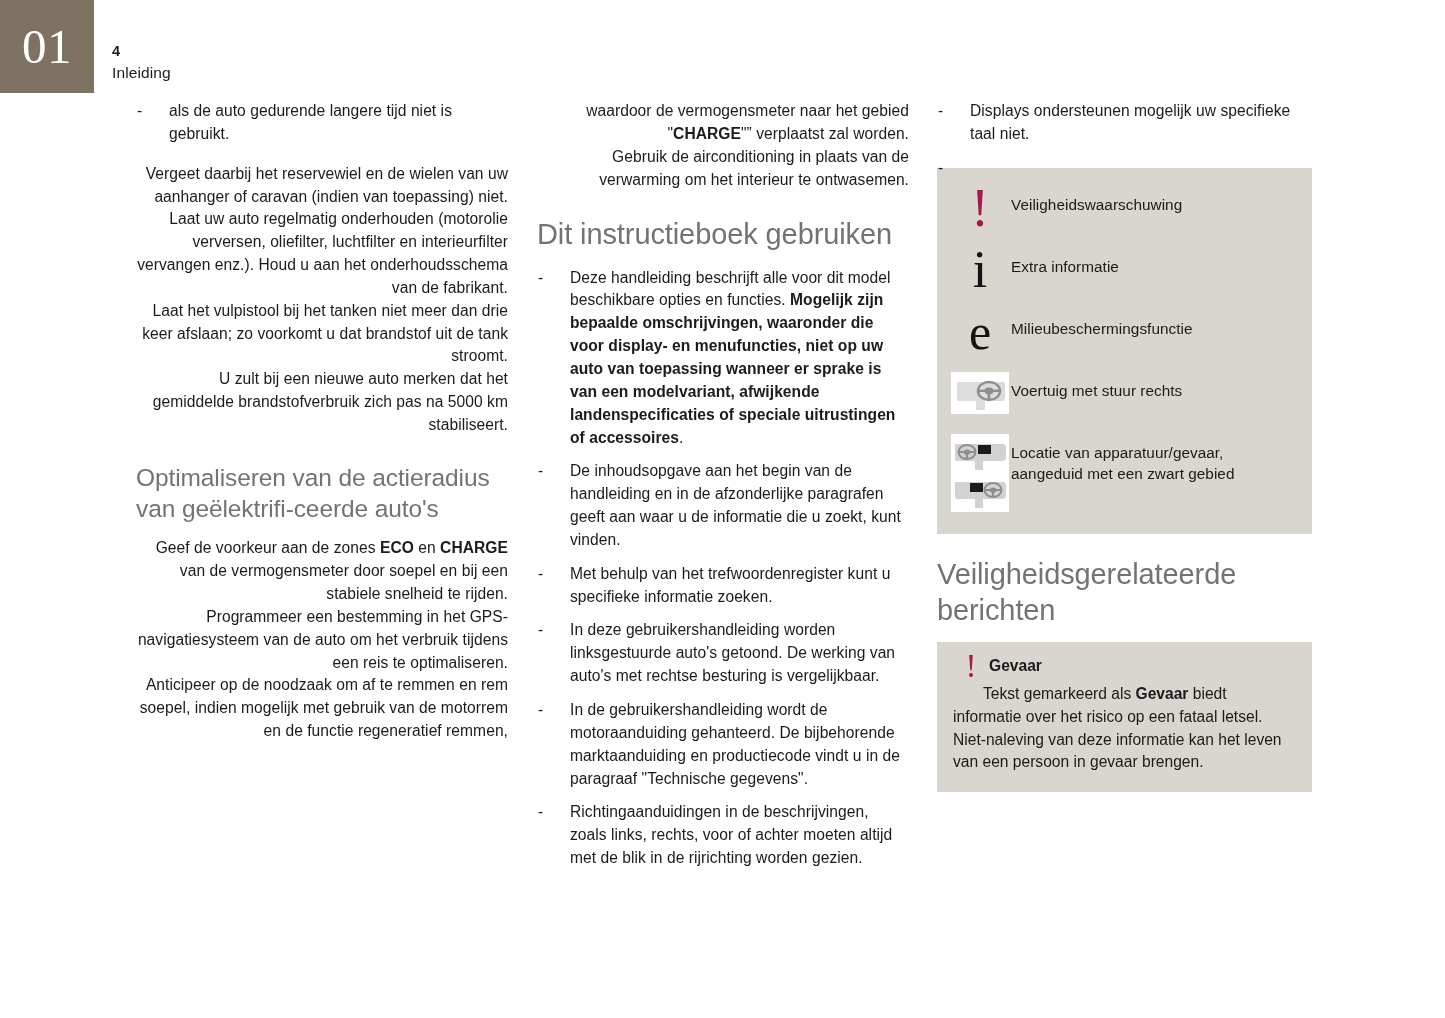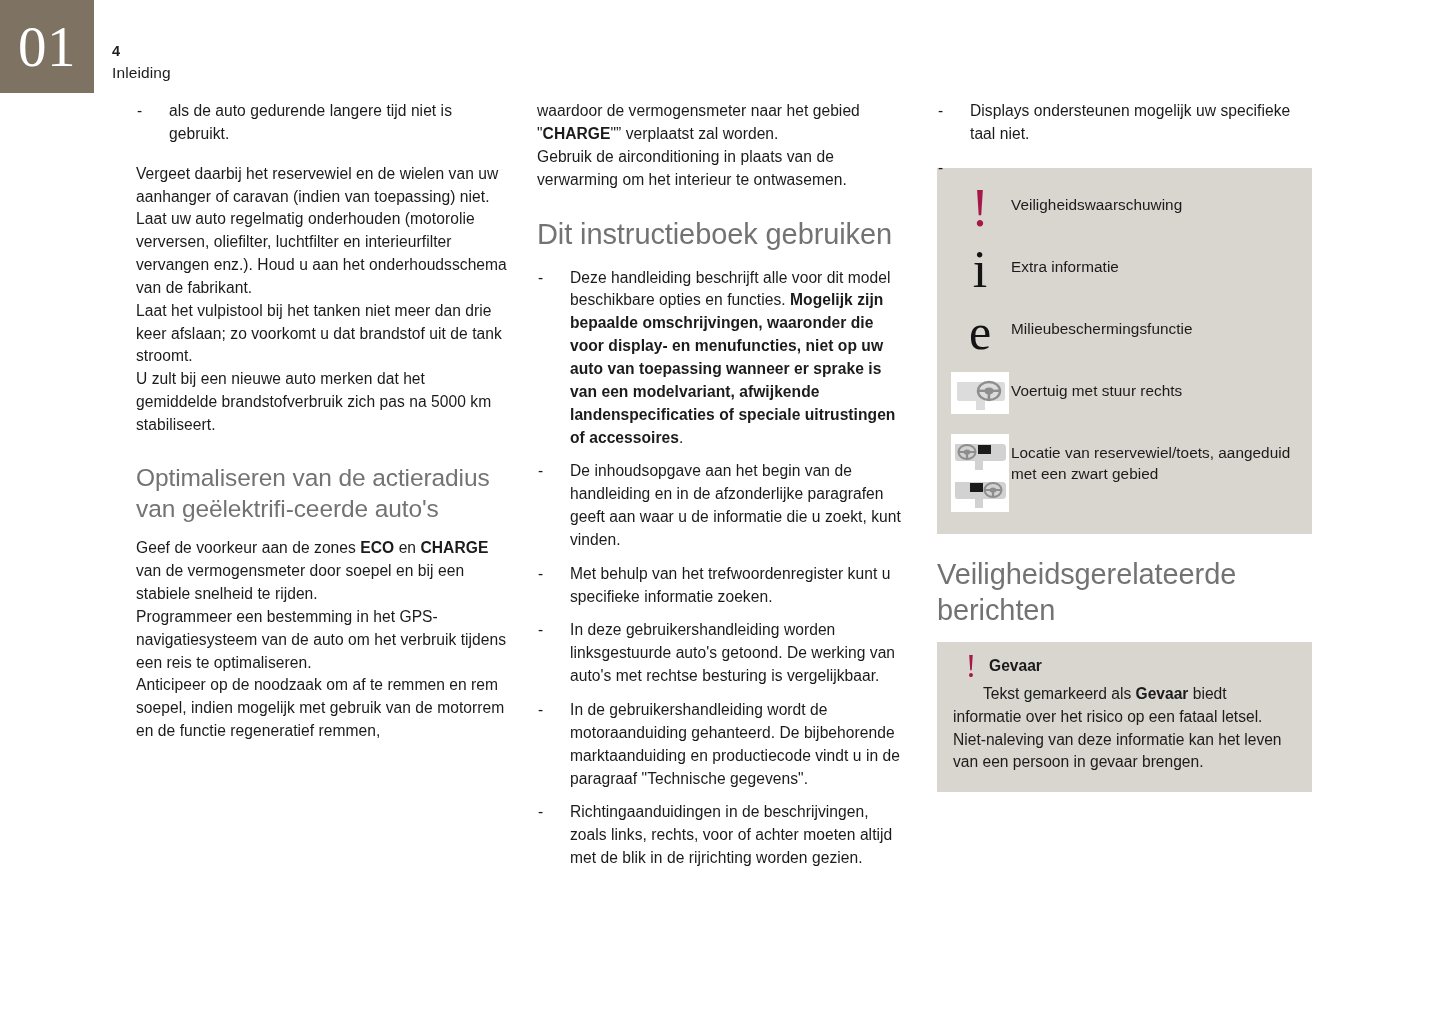--- a/index.html
+++ b/index.html
@@ -28,21 +28,21 @@
     top: 0; left: 0;
     width: 94px;
     height: 93px;
     background: #7e7263;
     display: flex;
     align-items: center;
     justify-content: center;
   }
   #chapter-badge .num {
     font-family: "Liberation Serif", serif;
-    font-size: 57px;
+    font-size: 49px;
     color: #ffffff;
     line-height: 1;
     letter-spacing: 0.5px;
   }
   #header-text {
     position: absolute;
     left: 112px;
     top: 42px;
   }
   #header-text .pageno {
@@ -68,21 +68,21 @@
   #col-2 { left: 537px; width: 372px; }
   #col-3 { left: 937px; width: 375px; }
 
   p.body, .bullet-text {
     font-size: 15.6px;
     line-height: 1.465;
     letter-spacing: 0.05px;
     margin: 0;
     color: #1b1b1b;
   }
-  p.body { margin-bottom: 0; }
+  p.body { margin-bottom: 0; text-align: right; }
   .gap { height: 17px; }
 
   h2.section-head {
     font-size: 24.5px;
     font-weight: normal;
     line-height: 1.255;
     color: #737373;
     margin: 26px 0 13px 0;
     letter-spacing: -0.1px;
   }
@@ -348,21 +348,21 @@
             <path d="M4 48 H52 Q55 48 55 52 V62 Q55 65 51 65 H6 Q4 65 4 62 Z" fill="#d2d2d2"></path>
             <rect x="24" y="62" width="8" height="12" fill="#d2d2d2"></rect>
             <ellipse cx="42" cy="56" rx="8.5" ry="7" fill="none" stroke="#8e8e8e" stroke-width="2"></ellipse>
             <ellipse cx="42" cy="56" rx="3.4" ry="2.6" fill="#8e8e8e"></ellipse>
             <rect x="40.9" y="56" width="2.2" height="7" fill="#8e8e8e"></rect>
             <rect x="34" y="55" width="16" height="2" fill="#8e8e8e"></rect>
             <rect x="19" y="49" width="13" height="9" fill="#1b1b1b"></rect>
           </svg>
         </div>
       </div>
-      <div class="legend-label">Locatie van reservewiel/toets, aangeduid met een zwart gebied</div>
+      <div class="legend-label">Locatie van apparatuur/gevaar, aangeduid met een zwart gebied</div>
     </div>
 
   </div>
 
   <h2 class="section-head big tight">Veiligheidsgerelateerde berichten</h2>
 
   <div id="danger-box">
     <div id="danger-head">
       <span class="excl-small">!</span>
       <span class="dh-label">Gevaar</span>

